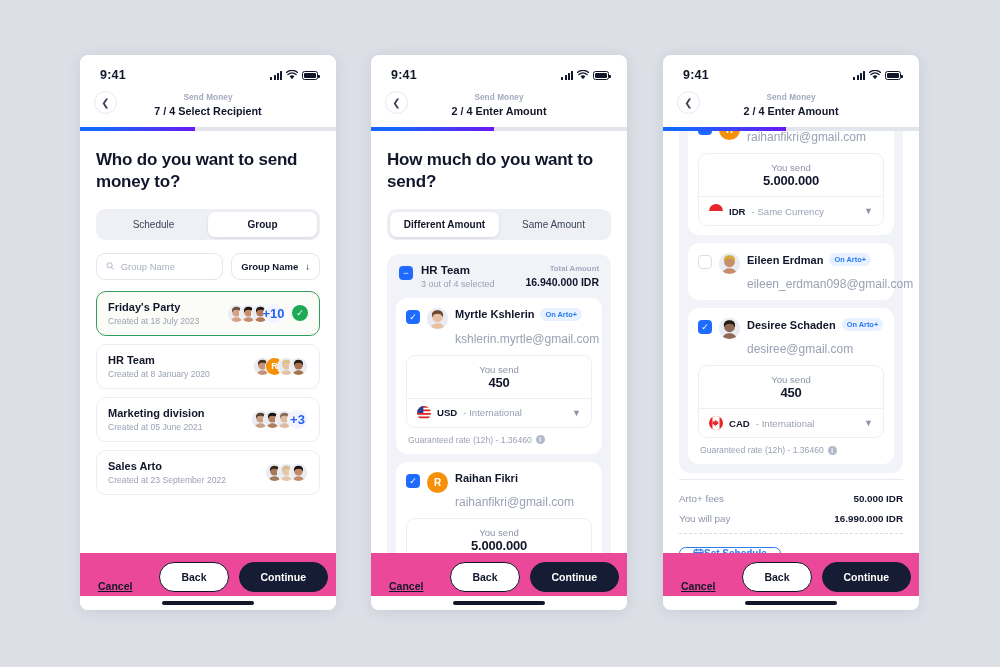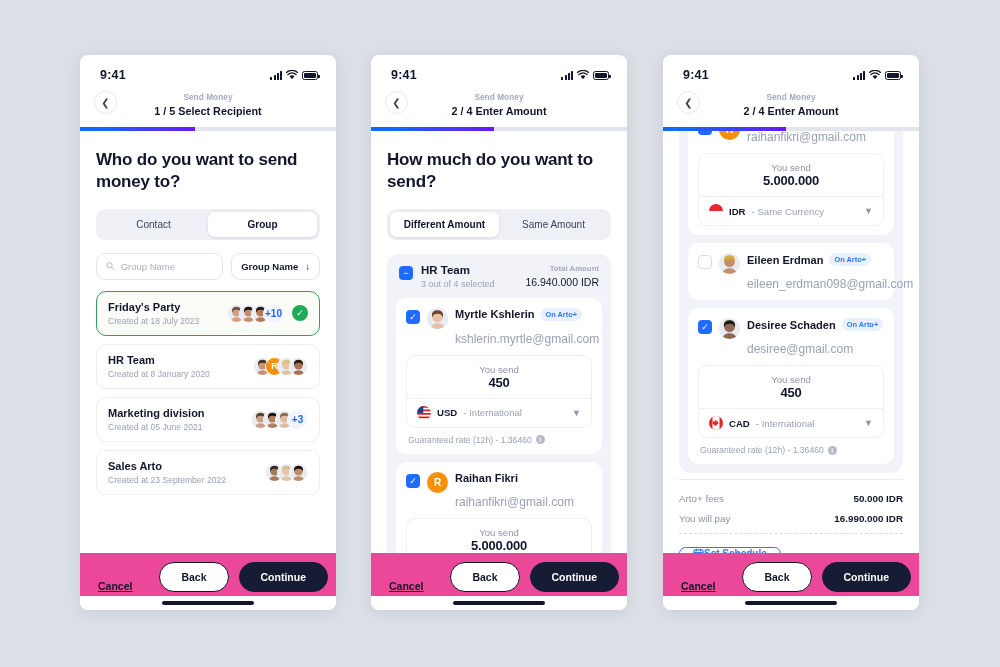--- a/index.html
+++ b/index.html
@@ -99,40 +99,40 @@
   .gdate { font-size: 8.6px; color: #9aa1b4; margin-top: 3px; }
 
   .avs { display: flex; align-items: center; }
   .av { width: 19px; height: 19px; border-radius: 50%; border: 1.6px solid #fff;
         margin-left: -7px; overflow: hidden; flex: none;
         display:flex;align-items:center;justify-content:center;
         font-size: 9px; font-weight: 700; color:#fff; }
   .av:first-child { margin-left: 0; }
   .more { width: 21px; height: 21px; border-radius: 50%; background: #f2f5ff;
     border: 1.6px solid #fff; margin-left: -7px; display: flex; align-items: center;
-    justify-content: center; font-size: 10px; font-weight: 700; color: #2563f5; flex:none;}
+    justify-content: center; font-size: 13px; font-weight: 700; color: #2563f5; flex:none;}
   .check-ok { width: 16px; height: 16px; border-radius: 50%; background: #1faa57;
     color: #fff; font-size: 9px; display: flex; align-items: center;
     justify-content: center; margin-left: 8px; flex: none; }
 
   
   .teambox { background: #f1f3f8; border-radius: 12px; padding: 10px 9px 9px;
              margin-top: 14px; }
   .teamhead { display: flex; align-items: flex-start; gap: 8px; padding: 0 3px 9px; }
   .cbx { width: 14px; height: 14px; border-radius: 4px; flex: none; margin-top: 2px;
          display: flex; align-items: center; justify-content: center;
          font-size: 9px; color: #fff; cursor: pointer; }
   .cbx.checked { background: #1f6bff; }
   .cbx.partial { background: #1f6bff; }
   .cbx.off { background: #fff; border: 1.3px solid #dadde8; }
   .teamname { font-size: 11.5px; font-weight: 700; color: #11162b; }
   .teamsub { font-size: 9px; color: #9aa1b4; margin-top: 3px; }
   .totwrap { margin-left: auto; text-align: right; }
   .totlabel { font-size: 7.8px; color: #a4aabd; font-weight: 600; }
-  .totval { font-size: 10.5px; font-weight: 400; color: #11162b; margin-top: 3px; }
+  .totval { font-size: 10.5px; font-weight: 700; color: #11162b; margin-top: 3px; }
 
   .pcard { background: #fff; border-radius: 11px; padding: 10px 10px 9px;
            margin-bottom: 8px; }
   .pcard:last-child { margin-bottom: 0; }
   .phead { display: flex; align-items: flex-start; gap: 7px; }
   .pav { width: 21px; height: 21px; border-radius: 50%; overflow: hidden; flex: none;
          display:flex;align-items:center;justify-content:center;
          font-size:10px;font-weight:700;color:#fff; }
   .pname-row { display: flex; align-items: center; gap: 6px; }
   .pname { font-size: 11px; font-weight: 700; color: #11162b; }
@@ -207,33 +207,33 @@
         </svg>
         <span class="batt">
             <b></b>
           </span>
       </div>
     </div>
     <div class="navhead">
       <div class="backbtn">❮</div>
       <div class="navtitles">
         <div class="nav-sub">Send Money</div>
-        <div class="nav-main">1 / 5 Select Recipient</div>
+        <div class="nav-main">7 / 4 Select Recipient</div>
       </div>
     </div>
     <div class="progress">
         <b id="p1" style="width: 45%;"></b>
       </div>
 
     <div class="body">
       <div class="pad">
         <div class="bigtitle">Who do you want to send money to?</div>
 
         <div class="segment">
-          <div class="seg">Contact</div>
+          <div class="seg">Schedule</div>
           <div class="seg on">Group</div>
         </div>
 
         <div class="srow">
           <div class="search">
             <svg width="10" height="10" viewBox="0 0 12 12">
               <circle cx="5" cy="5" r="3.6" stroke="#a9afc0" stroke-width="1.2" fill="none"></circle>
               <path d="M7.7 7.7 10.6 10.6" stroke="#a9afc0" stroke-width="1.2" stroke-linecap="round"></path>
             </svg>
             <input placeholder="Group Name" style="">

